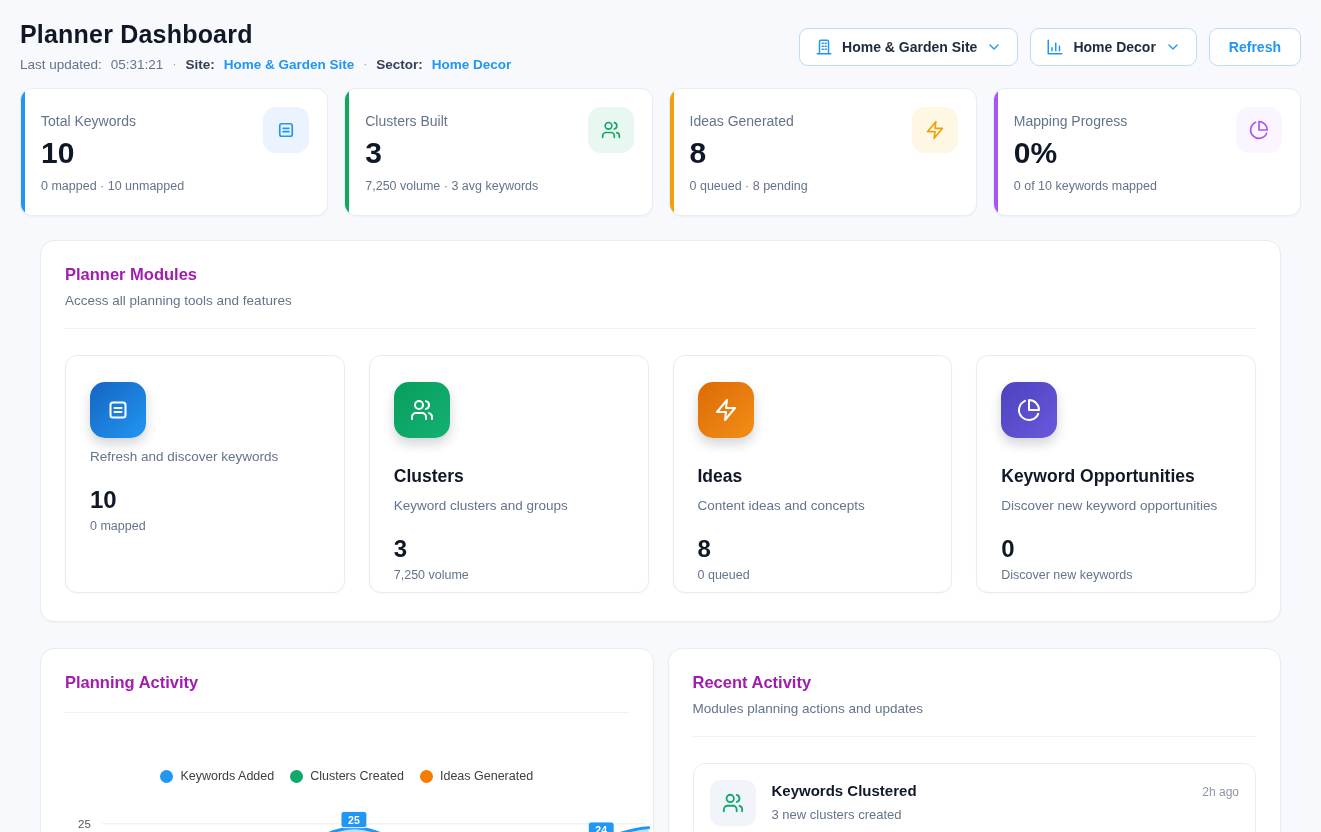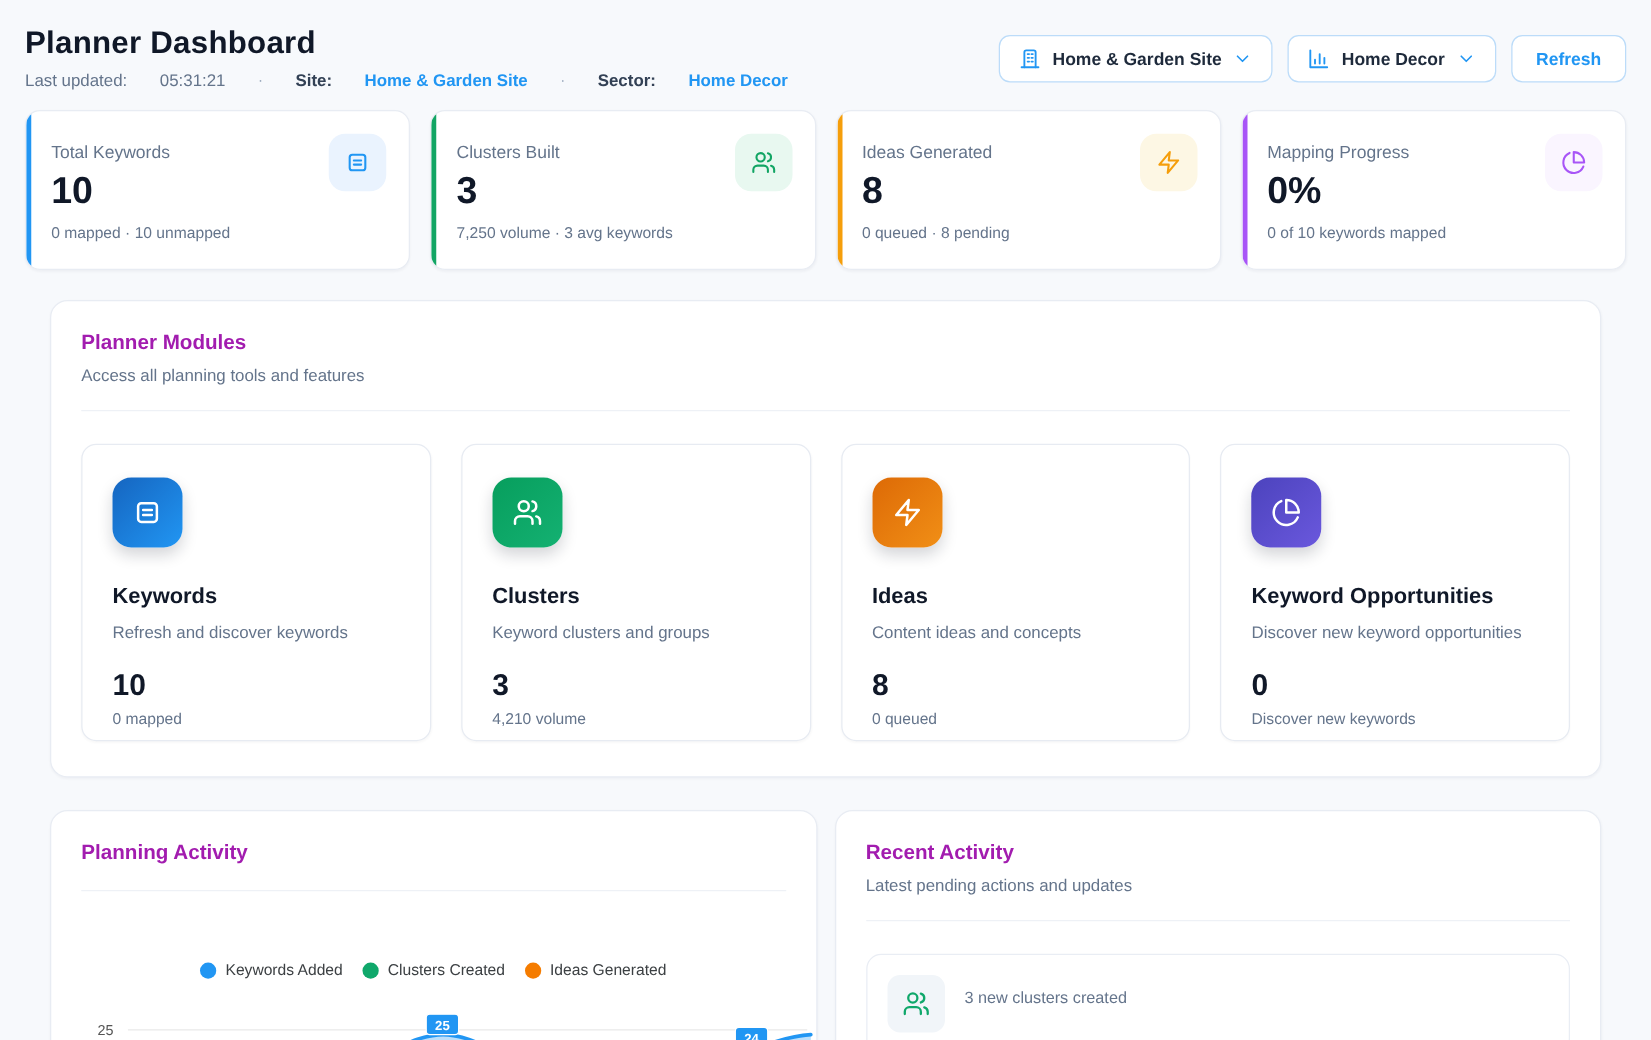--- a/index.html
+++ b/index.html
@@ -8,21 +8,21 @@
     font-family:"Liberation Sans","DejaVu Sans",sans-serif;
     background:#f7f9fc; color:#0f1728;
   }
   .icon { width:20px; height:20px; fill:none; stroke:currentColor; stroke-width:2;
           stroke-linecap:round; stroke-linejoin:round; display:block; }
 
   
   .page { padding:20px 20px 0; }
   .header { position:relative; }
   .page-title { font-size:25px; font-weight:800; letter-spacing:.2px; color:#101828; }
-  .meta { margin-top:8px; font-size:13.5px; color:#64748b; display:flex; align-items:flex-start; gap:26px; }
+  .meta { margin-top:8px; font-size:13.5px; color:#64748b; display:flex; align-items:flex-start; gap:9px; }
   .meta .lbl { font-weight:700; color:#334155; }
   .meta .lnk { color:#2196f3; font-weight:700; cursor:pointer; }
   .meta .dot { color:#94a3b8; font-size:12px; }
   .header-actions { position:absolute; top:8px; right:0; display:flex; gap:12px; }
   .btn {
     display:flex; align-items:center; gap:9px; height:38px; padding:0 15px;
     background:#fff; border:1.5px solid #bcdcf9; border-radius:9px;
     font-size:14px; font-weight:700; color:#1e2a3b; cursor:pointer;
     font-family:inherit;
   }
@@ -238,36 +238,35 @@
       <hr class="panel-divider">
     </div>
     <div class="modules">
 
       <div class="module-card">
         <div class="module-iconbox" style="background: linear-gradient(135deg, rgb(21, 101, 192), rgb(33, 150, 243));">
           <svg class="icon">
               <use href="#i-doc"></use>
             </svg>
         </div>
-        <div class="module-title">Keywords</div>
         <div class="module-desc">Refresh and discover keywords</div>
         <div class="module-value">10</div>
         <div class="module-sub">0 mapped</div>
       </div>
 
       <div class="module-card">
         <div class="module-iconbox" style="background: linear-gradient(135deg, rgb(7, 158, 93), rgb(20, 177, 114));">
           <svg class="icon">
               <use href="#i-users"></use>
             </svg>
         </div>
         <div class="module-title">Clusters</div>
         <div class="module-desc">Keyword clusters and groups</div>
         <div class="module-value">3</div>
-        <div class="module-sub">4,210 volume</div>
+        <div class="module-sub">7,250 volume</div>
       </div>
 
       <div class="module-card">
         <div class="module-iconbox" style="background: linear-gradient(135deg, rgb(221, 106, 6), rgb(241, 143, 22));">
           <svg class="icon">
               <use href="#i-zap"></use>
             </svg>
         </div>
         <div class="module-title">Ideas</div>
         <div class="module-desc">Content ideas and concepts</div>
@@ -326,30 +325,34 @@
         <g class="badge">
           <rect x="571" y="25" width="27" height="17" rx="3"></rect>
           <text x="584.5" y="38">24</text>
         </g>
       </svg>
     </div>
 
     <div class="bcard">
       <div class="bcard-head">
         <div class="panel-title">Recent Activity</div>
-        <div class="panel-sub">Latest pending actions and updates</div>
+        <div class="panel-sub">Modules planning actions and updates</div>
         <hr class="panel-divider">
       </div>
       <div class="activity-list">
         <div class="activity-item">
           <div class="activity-iconbox">
             <svg class="icon">
                 <use href="#i-users"></use>
               </svg>
           </div>
           <div class="activity-body">
+            <div class="activity-toprow">
+              <span class="activity-title">Keywords Clustered</span>
+              <span class="activity-time">2h ago</span>
+            </div>
             <div class="activity-desc">3 new clusters created</div>
           </div>
         </div>
       </div>
     </div>
   </div>
 </div>
 
 </body></html>

